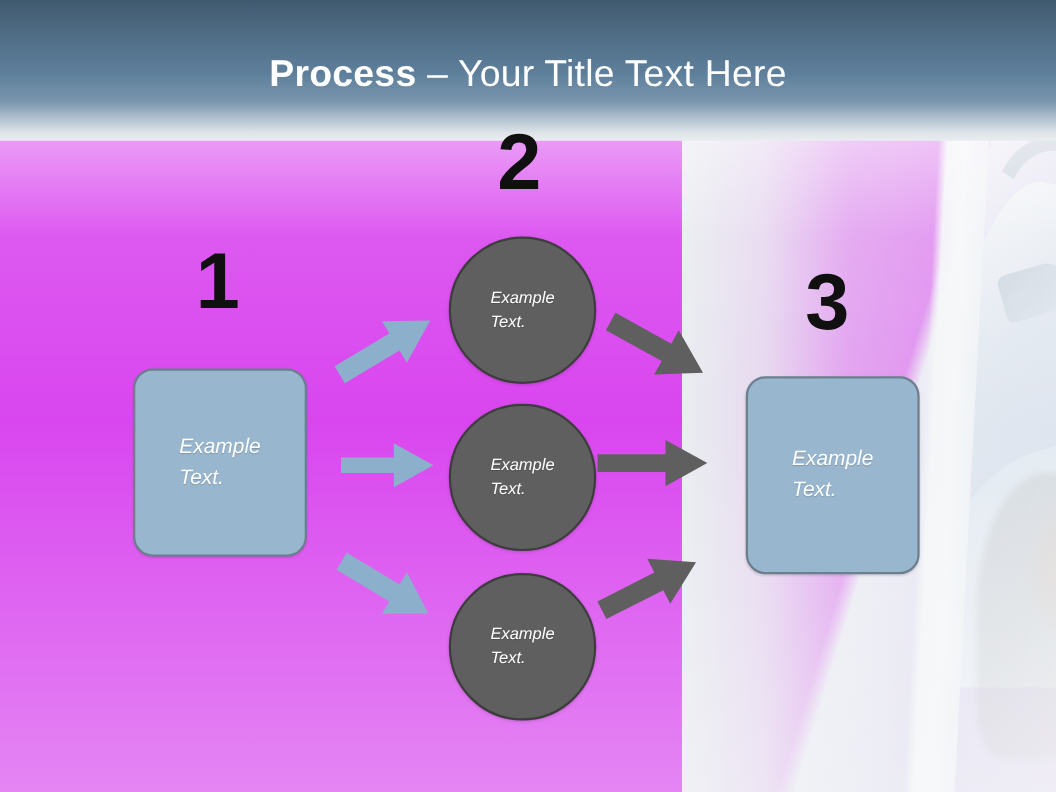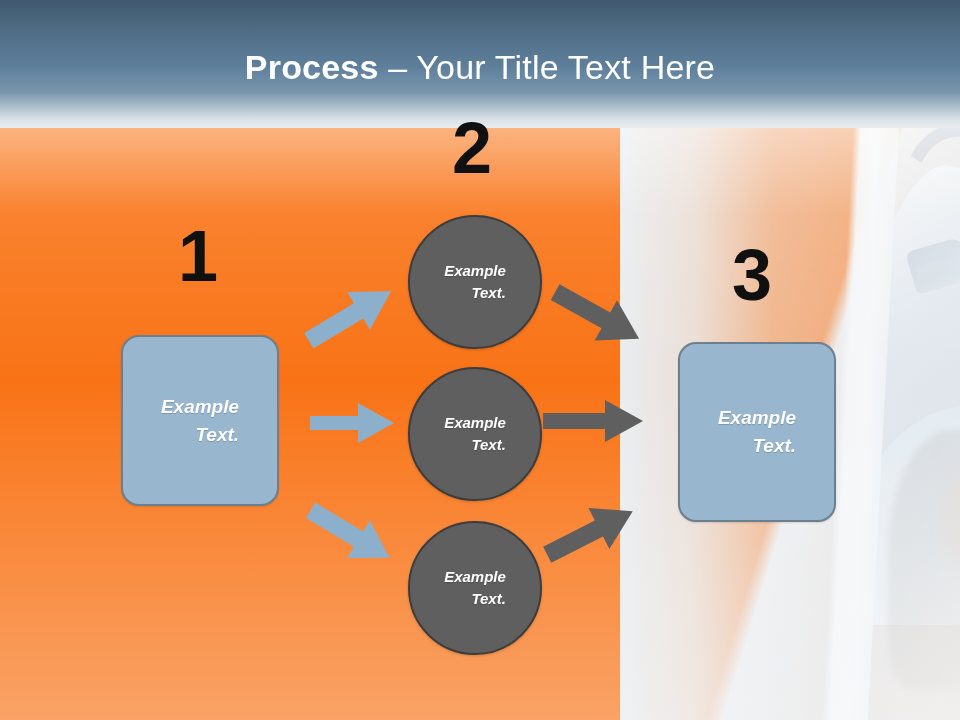--- a/index.html
+++ b/index.html
@@ -7,21 +7,21 @@
     margin: 0;
     padding: 0;
     background: #ffffff;
   }
   #slide {
     position: relative;
     width: 960px;
     height: 720px;
     overflow: hidden;
     font-family: "Liberation Sans", sans-serif;
-    background: #f97316;
+    background: #d946ef;
   }
 
   
   .photo-layer {
     position: absolute;
     left: 620px; top: 105px;
     width: 340px; height: 615px;
     overflow: hidden;
   }
   .photo-shirt {
@@ -193,25 +193,25 @@
     border: 2px solid #6b7f8e;
     border-radius: 18px;
     box-shadow: 0 1px 2px rgba(0,0,0,0.12);
     display: flex;
     align-items: center;
     justify-content: center;
   }
   .rbox .label,
   .circle .label {
     color: #ffffff;
-    font-weight: bold;
+    font-weight: normal;
     font-style: italic;
     font-size: 19px;
     line-height: 1.45;
-    text-align: right;
+    text-align: left;
     text-shadow: 0 1px 1px rgba(0,0,0,0.18);
     white-space: pre-line;
   }
   #box-left  { left: 121px; top: 335px; width: 154px; height: 167px; }
   #box-right { left: 678px; top: 342px; width: 154px; height: 176px; }
 
   
   .circle {
     position: absolute;
     width: 130px; height: 130px;

